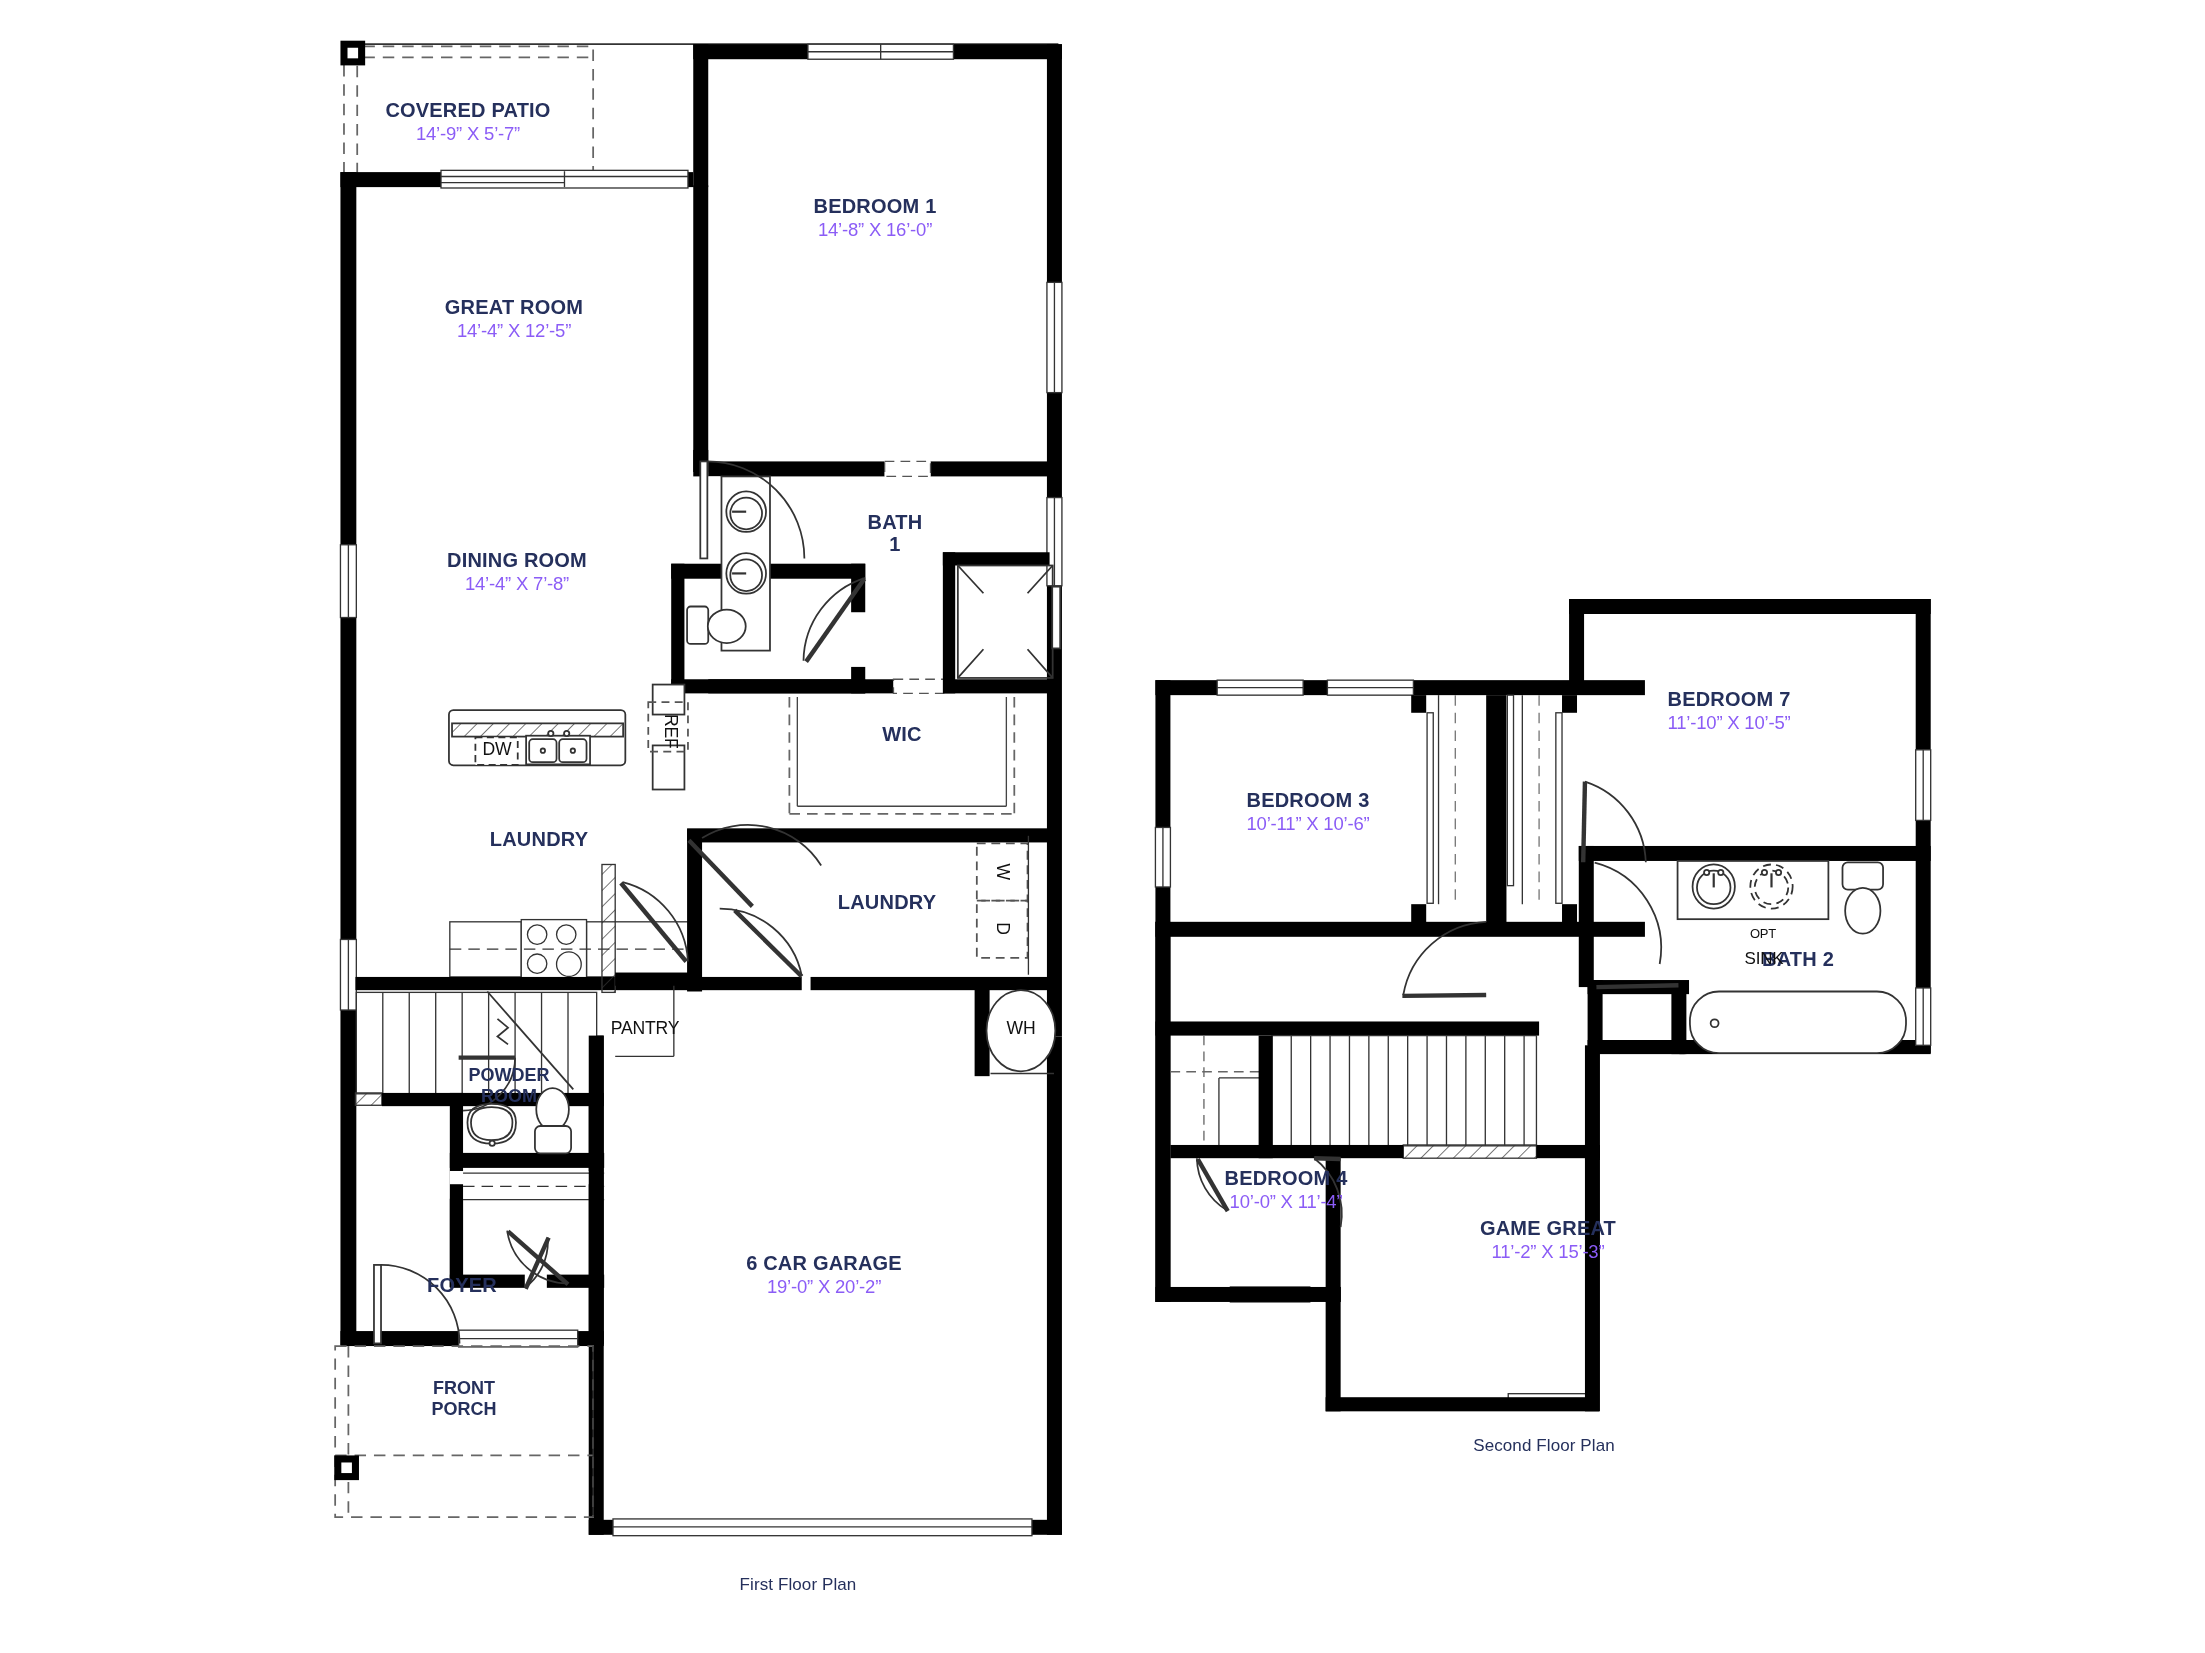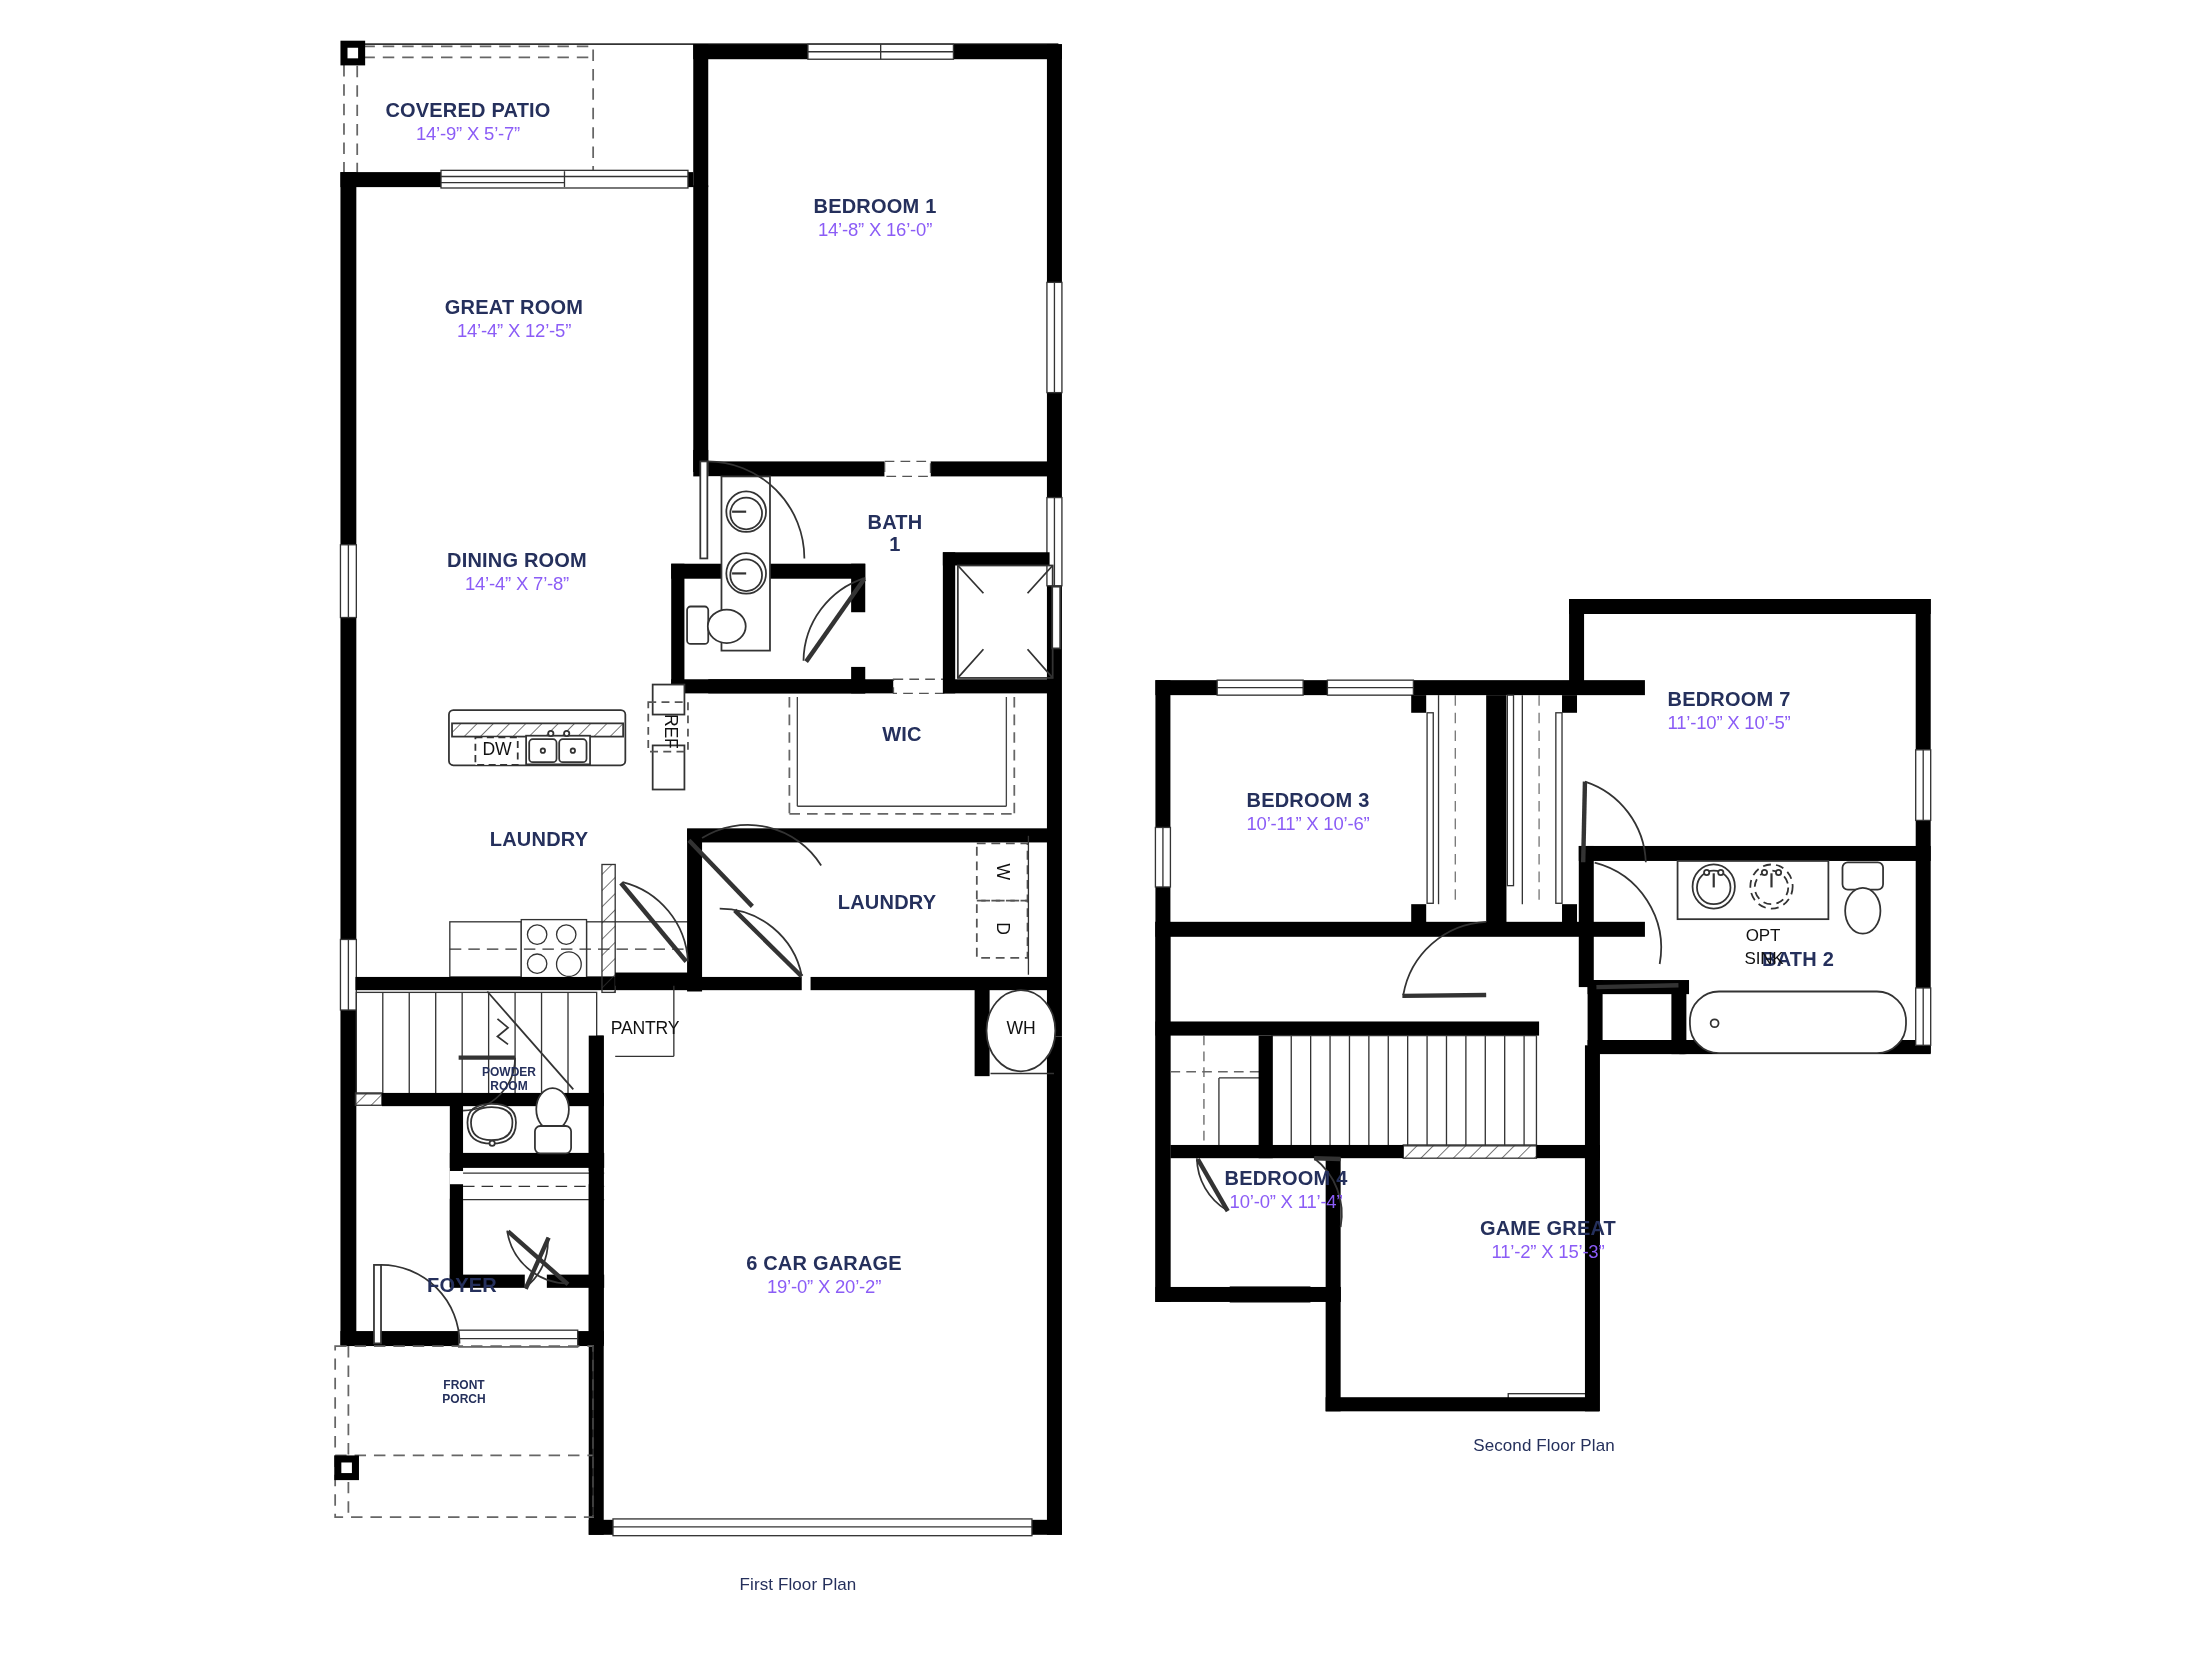--- a/index.html
+++ b/index.html
@@ -43,21 +43,21 @@
   .room-dims {
     font-weight: 400;
     font-size: 18.5px;
     color: #8b5cf6;
     display: block;
     margin-top: 2.6px;
     letter-spacing: -0.2px;
   }
   .room-name-2l {
     font-weight: 700;
-    font-size: 12px;
+    font-size: 18px;
     display: block;
     line-height: 1.18;
   }
   .small-tag {
     position: absolute;
     color: #111111;
     font-size: 17.6px;
     font-weight: 400;
     text-align: center;
     white-space: nowrap;
@@ -575,19 +575,19 @@
 
   <div class="room-label" style="left:1548px; top:1217px; transform:translateX(-50%);">
     <span class="room-name">GAME GREAT</span>
     <span class="room-dims">11’-2” X 15’-3”</span>
   </div>
 
   <div class="room-label" style="left:1798px; top:948px; transform:translateX(-50%);">
     <span class="room-name">BATH 2</span>
   </div>
 
-  <div class="small-tag" style="left:1763px; top:926px; transform:translateX(-50%); font-size:17px;">OPT</div>
+  <div class="small-tag" style="left:1763px; top:926px; transform:translateX(-50%); font-size:13px;">OPT</div>
   <div class="small-tag" style="left:1764px; top:949px; transform:translateX(-50%); font-size:17px;">SINK</div>
 
   <div class="plan-title" style="left:1544px; top:1436px; transform:translateX(-50%);">Second Floor Plan</div>
 
 </div>
 
 
 </body></html>

